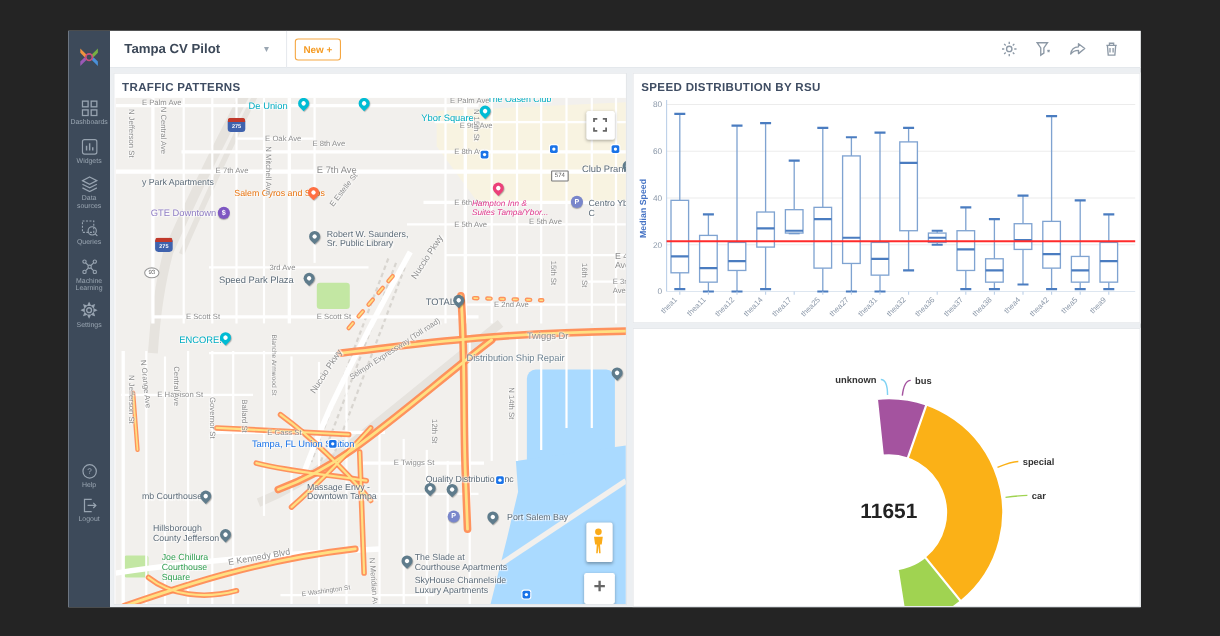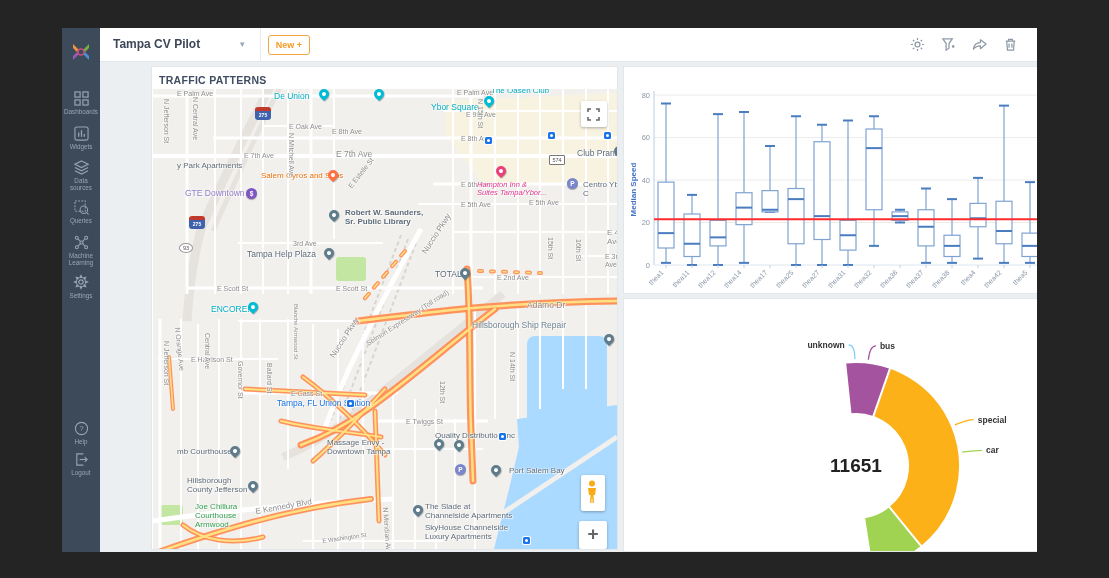--- a/index.html
+++ b/index.html
@@ -17,21 +17,21 @@
   
   .topbar { position:absolute; left:38px; top:0; width:937px; height:34px; background:#fff; border-bottom:1px solid #e2e6ea; z-index:4; }
   .tb-title { position:absolute; left:13px; top:9px; font-size:12px; font-weight:bold; color:#3c4858; }
   .tb-caret { position:absolute; left:140px; top:11px; width:8px; height:8px; color:#9aa6b2; font-size:9px; }
   .tb-divider { position:absolute; left:160px; top:0; width:1px; height:34px; background:#e7eaee; }
   .btn-new { position:absolute; left:168px; top:7px; width:42px; height:20px; border:1px solid #f5a742; border-radius:3px; background:#fff; color:#f59b23; font-size:9px; font-weight:bold; text-align:center; line-height:18px; cursor:pointer; }
   .tb-icons { position:absolute; right:18px; top:8px; display:flex; gap:14px; }
   .tb-icons .ic { width:17px; height:17px; cursor:pointer; }
 
   
-  .main { position:absolute; left:38px; top:34px; width:937px; height:490px; background:#eceff2;margin-left:48px; }
+  .main { position:absolute; left:38px; top:34px; width:937px; height:490px; background:#eceff2; }
   .panel { position:absolute; background:#fff; border:1px solid #e4e7ea; }
   .panel-title { font-size:10.5px; font-weight:bold; color:#3f4d63; letter-spacing:.3px; padding:7px 0 0 7px; }
   #map-panel   { left:3px;   top:4px;   width:467px; height:484px; }
   #box-panel   { left:475px; top:4px;   width:462px; height:228px; }
   #donut-panel { left:475px; top:236px; width:462px; height:254px; overflow:hidden; }
 
   
   .map { position:absolute; left:1px; top:22px; width:464px; height:460px; overflow:hidden; background:#f2f0ed; cursor:grab; }
   .map svg.base { position:absolute; left:0; top:0; }
   .map-overlay { position:absolute; left:16px; top:0; width:464px; height:464px; }
@@ -322,50 +322,50 @@
               <span class="mlabel c-poi" style="left: 408px; top: 60px; font-size: 8.5px;">Club Prana</span>
               <span class="mlabel c-poi" style="left: 8px; top: 73px; font-size: 8px;">y Park Apartments</span>
               <span class="mlabel c-org" style="left: 92px; top: 83px; font-size: 8px;">Salem Gyros and Subs</span>
               <span class="mlabel c-pur" style="left: 16px; top: 100px; font-size: 8.5px;">GTE Downtown</span>
               <span class="mlabel c-st" style="left: 292px; top: 92px; font-size: 7px;">E 6th Ave</span>
               <span class="mlabel c-pink" style="left: 308px; top: 92px; font-size: 7.5px;">Hampton Inn &amp;
 Suites Tampa/Ybor...</span>
               <span class="mlabel c-poi" style="left: 414px; top: 92px; font-size: 8px;">Centro Ybor C</span>
               <span class="mlabel c-st" style="left: 292px; top: 112px; font-size: 7px;">E 5th Ave</span>
               <span class="mlabel c-st" style="left: 360px; top: 110px; font-size: 7px;">E 5th Ave</span>
-              <span class="mlabel c-poi" style="left: 176px; top: 120px; font-size: 8px; font-weight: bold;">Robert W. Saunders,
+              <span class="mlabel c-poi" style="left: 176px; top: 120px; font-size: 8px;">Robert W. Saunders,
 Sr. Public Library</span>
               <span class="mlabel c-st" style="left: 438px; top: 140px; font-size: 8px;">E 4th Ave</span>
               <span class="mlabel c-st" style="left: 124px; top: 151px; font-size: 7px;">3rd Ave</span>
               <span class="mlabel c-st" style="left: 436px; top: 164px; font-size: 7px;">E 3rd Ave</span>
-              <span class="mlabel c-poi" style="left: 78px; top: 161px; font-size: 8.5px;">Tampa Help Plaza</span>
+              <span class="mlabel c-poi" style="left: 78px; top: 161px; font-size: 8.5px;">Speed Park Plaza</span>
               <span class="mlabel c-poi" style="left: 266px; top: 181px; font-size: 8.5px;">TOTAL</span>
               <span class="mlabel c-st" style="left: 328px; top: 185px; font-size: 7px;">E 2nd Ave</span>
               <span class="mlabel c-st" style="left: 48px; top: 196px; font-size: 7px;">E Scott St</span>
               <span class="mlabel c-st" style="left: 167px; top: 196px; font-size: 7px;">E Scott St</span>
               <span class="mlabel c-teal" style="left: 42px; top: 216px; font-size: 8.5px;">ENCORE!</span>
-              <span class="mlabel c-st" style="left: 358px; top: 212px; font-size: 8.5px;">Adamo Dr</span>
-              <span class="mlabel c-gray" style="left: 303px; top: 232px; font-size: 8.5px;">Hillsborough Ship Repair</span>
+              <span class="mlabel c-st" style="left: 358px; top: 212px; font-size: 8.5px;">Twiggs Dr</span>
+              <span class="mlabel c-gray" style="left: 303px; top: 232px; font-size: 8.5px;">Distribution Ship Repair</span>
               <span class="mlabel c-st" style="left: 22px; top: 267px; font-size: 7px;">E Harrison St</span>
               <span class="mlabel c-st" style="left: 122px; top: 301px; font-size: 7px;">E Cass St</span>
               <span class="mlabel c-blue" style="left: 108px; top: 310px; font-size: 8.5px;">Tampa, FL Union Station</span>
               <span class="mlabel c-st" style="left: 237px; top: 329px; font-size: 7px;">E Twiggs St</span>
               <span class="mlabel c-poi" style="left: 266px; top: 343px; font-size: 8px;">Quality Distribution Inc</span>
               <span class="mlabel c-poi" style="left: 158px; top: 350px; font-size: 8px;">Massage Envy -
 Downtown Tampa</span>
               <span class="mlabel c-poi" style="left: 8px; top: 359px; font-size: 8px;">mb Courthouse</span>
               <span class="mlabel c-poi" style="left: 340px; top: 378px; font-size: 8px;">Port Salem Bay</span>
               <span class="mlabel c-poi" style="left: 18px; top: 388px; font-size: 8px;">Hillsborough
 County Jefferson</span>
               <span class="mlabel c-grn" style="left: 26px; top: 414px; font-size: 8px;">Joe Chillura
 Courthouse
-Armwood</span>
+Square</span>
               <span class="mlabel c-st" style="left: 86px; top: 419px; font-size: 8px; transform: rotate(-10deg);">E Kennedy Blvd</span>
               <span class="mlabel c-poi" style="left: 256px; top: 414px; font-size: 8px;">The Slade at
-Channelside Apartments</span>
+Courthouse Apartments</span>
               <span class="mlabel c-poi" style="left: 256px; top: 435px; font-size: 8px;">SkyHouse Channelside
 Luxury Apartments</span>
               <span class="mlabel c-st" style="left: 153px; top: 449px; font-size: 6px; transform: rotate(-8deg);">E Washington St</span>
               <span class="mlabel c-st" style="left: 30px; top: 8px; font-size: 7px; transform: rotate(90deg);">N Central Ave</span>
               <span class="mlabel c-st" style="left: 1px; top: 10px; font-size: 7px; transform: rotate(90deg);">N Jefferson St</span>
               <span class="mlabel c-st" style="left: 126px; top: 44px; font-size: 7px; transform: rotate(90deg);">N Mitchell Ave</span>
               <span class="mlabel c-st" style="left: 178px; top: 96px; font-size: 7px; transform: rotate(-52deg);">E Estelle St</span>
               <span class="mlabel c-st" style="left: 315px; top: 10px; font-size: 7px; transform: rotate(90deg);">N 15th St</span>
               <span class="mlabel c-st" style="left: 385px; top: 148px; font-size: 7px; transform: rotate(90deg);">15th St</span>
               <span class="mlabel c-st" style="left: 413px; top: 150px; font-size: 7px; transform: rotate(90deg);">16th St</span>
@@ -474,20 +474,21 @@
                   <circle cx="7" cy="3.5" r="3"></circle>
                   <path d="M3 8 H11 L10 15 H8.5 L9 23 H7.6 L7 16 L6.4 23 H5 L5.5 15 H4 Z"></path>
                 </g>
               </svg>
         </div>
         <div class="map-btn" id="zoom-in">+</div>
       </div>
     </div>
 
     <div class="panel" id="box-panel">
+      <div class="panel-title">SPEED DISTRIBUTION BY RSU</div>
       <div class="ylab">Median Speed</div>
       <svg id="boxplot" width="450" height="206" viewBox="0 0 450 206">
             <text x="18" y="180.5" text-anchor="end" font-size="7.5" fill="#8a97a8">0</text>
             <line x1="22" y1="135.5" x2="448" y2="135.5" stroke="#ececec" stroke-width="1"></line>
             <text x="18" y="138" text-anchor="end" font-size="7.5" fill="#8a97a8">20</text>
             <line x1="22" y1="93" x2="448" y2="93" stroke="#ececec" stroke-width="1"></line>
             <text x="18" y="95.5" text-anchor="end" font-size="7.5" fill="#8a97a8">40</text>
             <line x1="22" y1="50.5" x2="448" y2="50.5" stroke="#ececec" stroke-width="1"></line>
             <text x="18" y="53" text-anchor="end" font-size="7.5" fill="#8a97a8">60</text>
             <line x1="22" y1="8" x2="448" y2="8" stroke="#ececec" stroke-width="1"></line>

